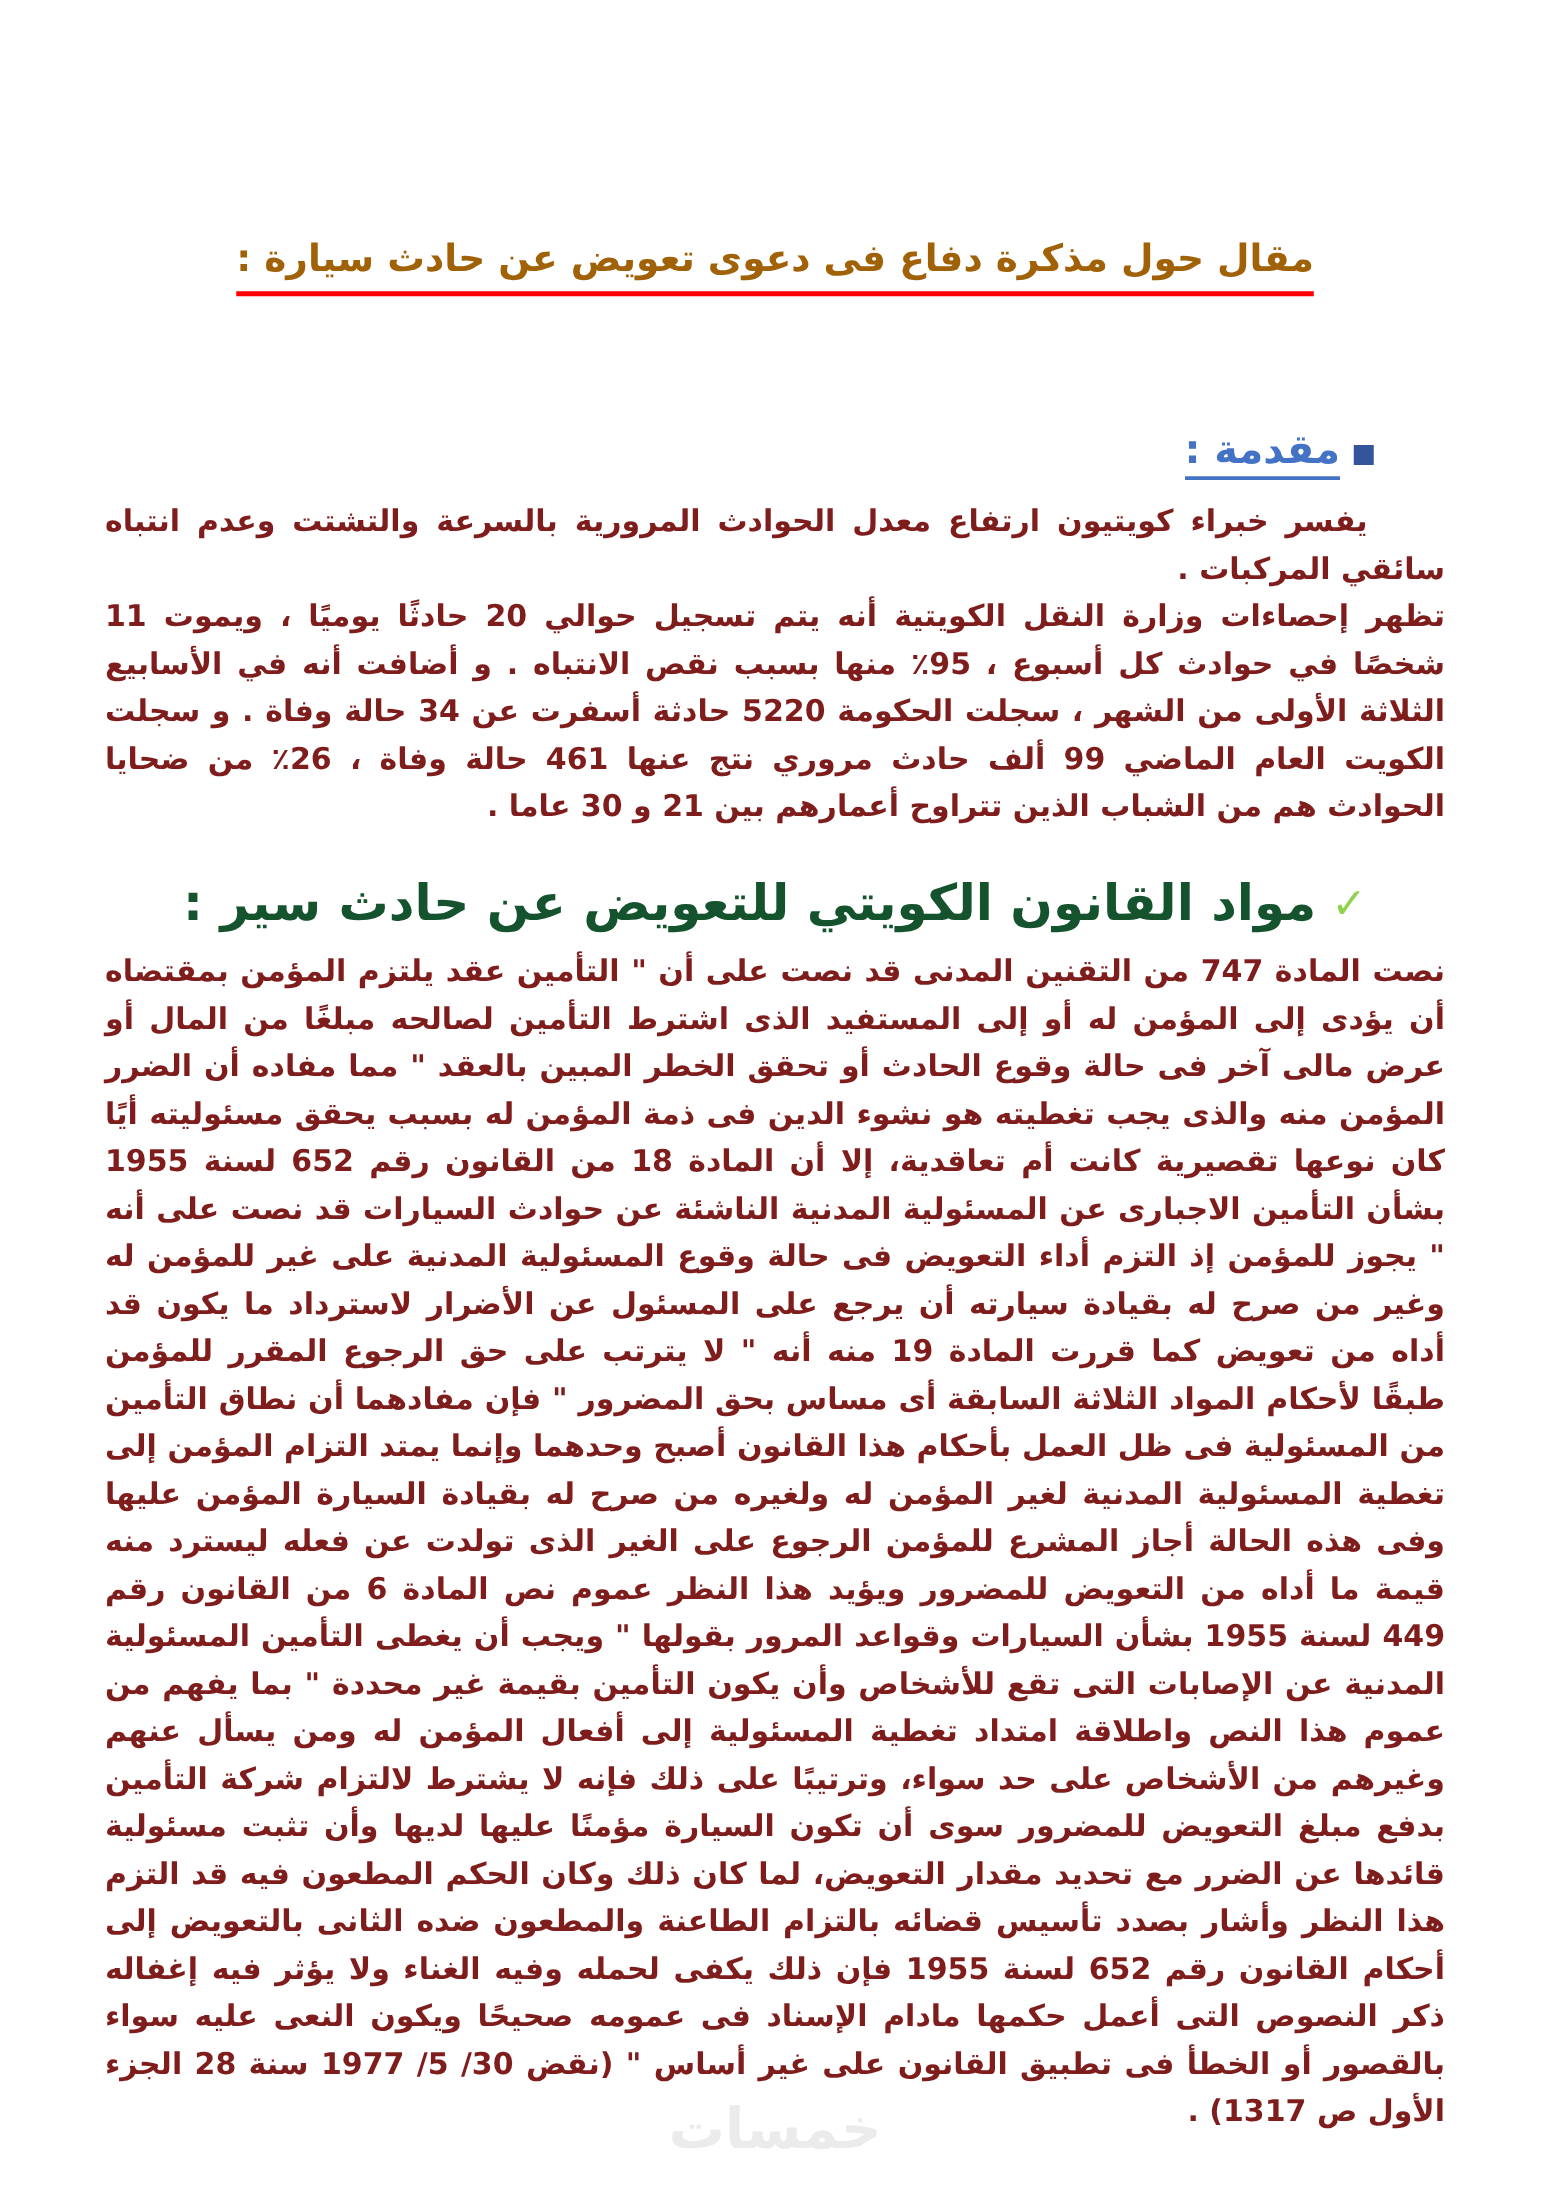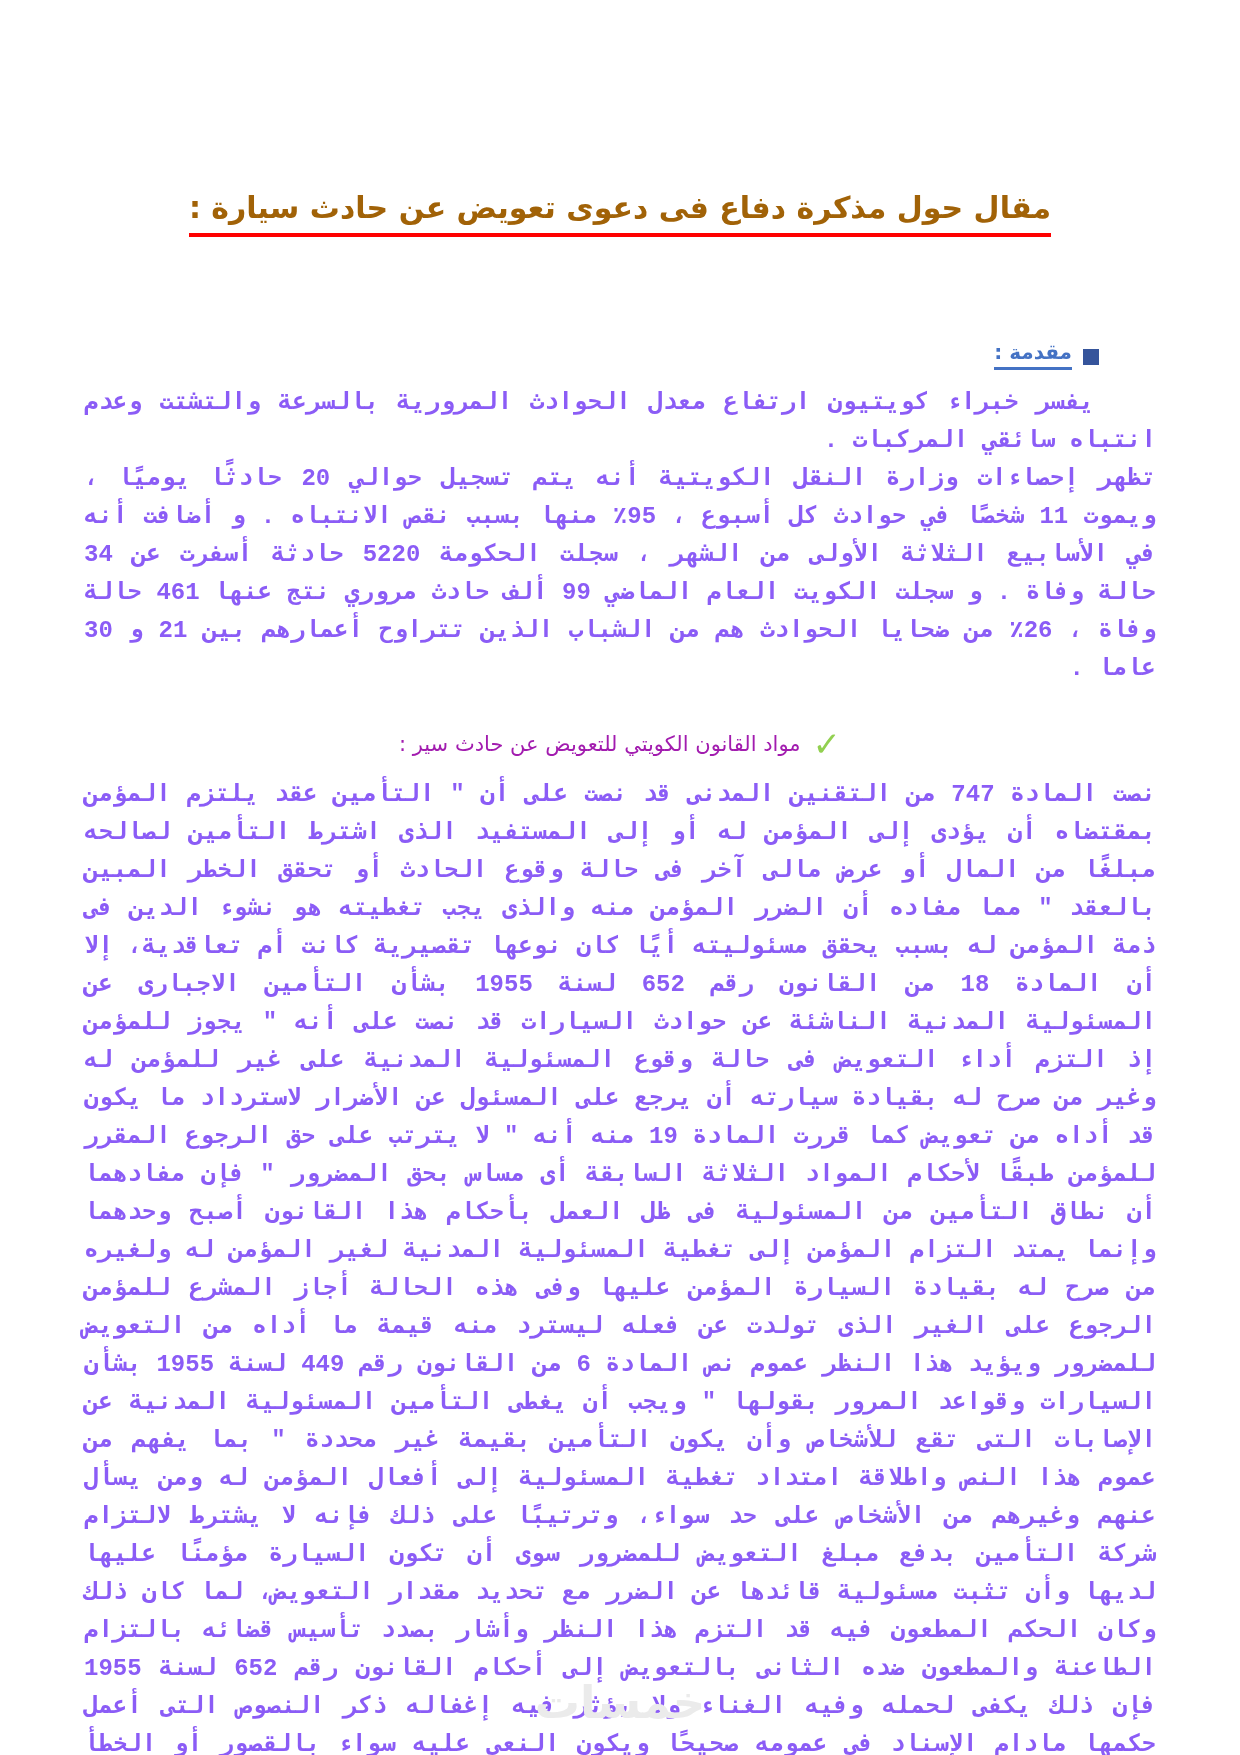--- a/index.html
+++ b/index.html
@@ -33,50 +33,49 @@
       margin: 103px 57px 14px 0;
     }
     .bullet-square {
       width: 16px; height: 16px;
       background: #35549b;
       flex: 0 0 auto;
       margin-top: 4px;
     }
     .intro-heading-text {
       color: #4472c4;
-      font-size: 20px;
+      font-size: 32px;
       font-weight: bold;
       border-bottom: 3px solid #4472c4;
       padding-bottom: 3px;
       line-height: 1.2;
     }
 
     .body-para {
       margin: 0;
-      color: #8b5cf6;
+      color: #7f1d1d;
       font-size: 24px;
       font-weight: bold;
       line-height: 38px;
       text-align: justify;
-      font-family: Liberation Mono, monospace;
     }
     .indent { text-indent: 62px; }
 
     .green-heading { text-align: center; margin: 36px 0 12px; white-space: nowrap; }
     .check {
       color: #92d050;
       font-size: 34px;
       font-weight: bold;
       margin-left: 12px;
       vertical-align: middle;
     }
     .green-text {
-      color: #a21caf;
-      font-size: 21px;
-      font-weight: normal;
+      color: #14532d;
+      font-size: 40px;
+      font-weight: bold;
       vertical-align: middle;
     }
 
     .legal { margin-top: 4px; }
 
     .watermark {
       position: absolute;
       bottom: 26px;
       left: 50%;
       transform: translateX(-50%);

